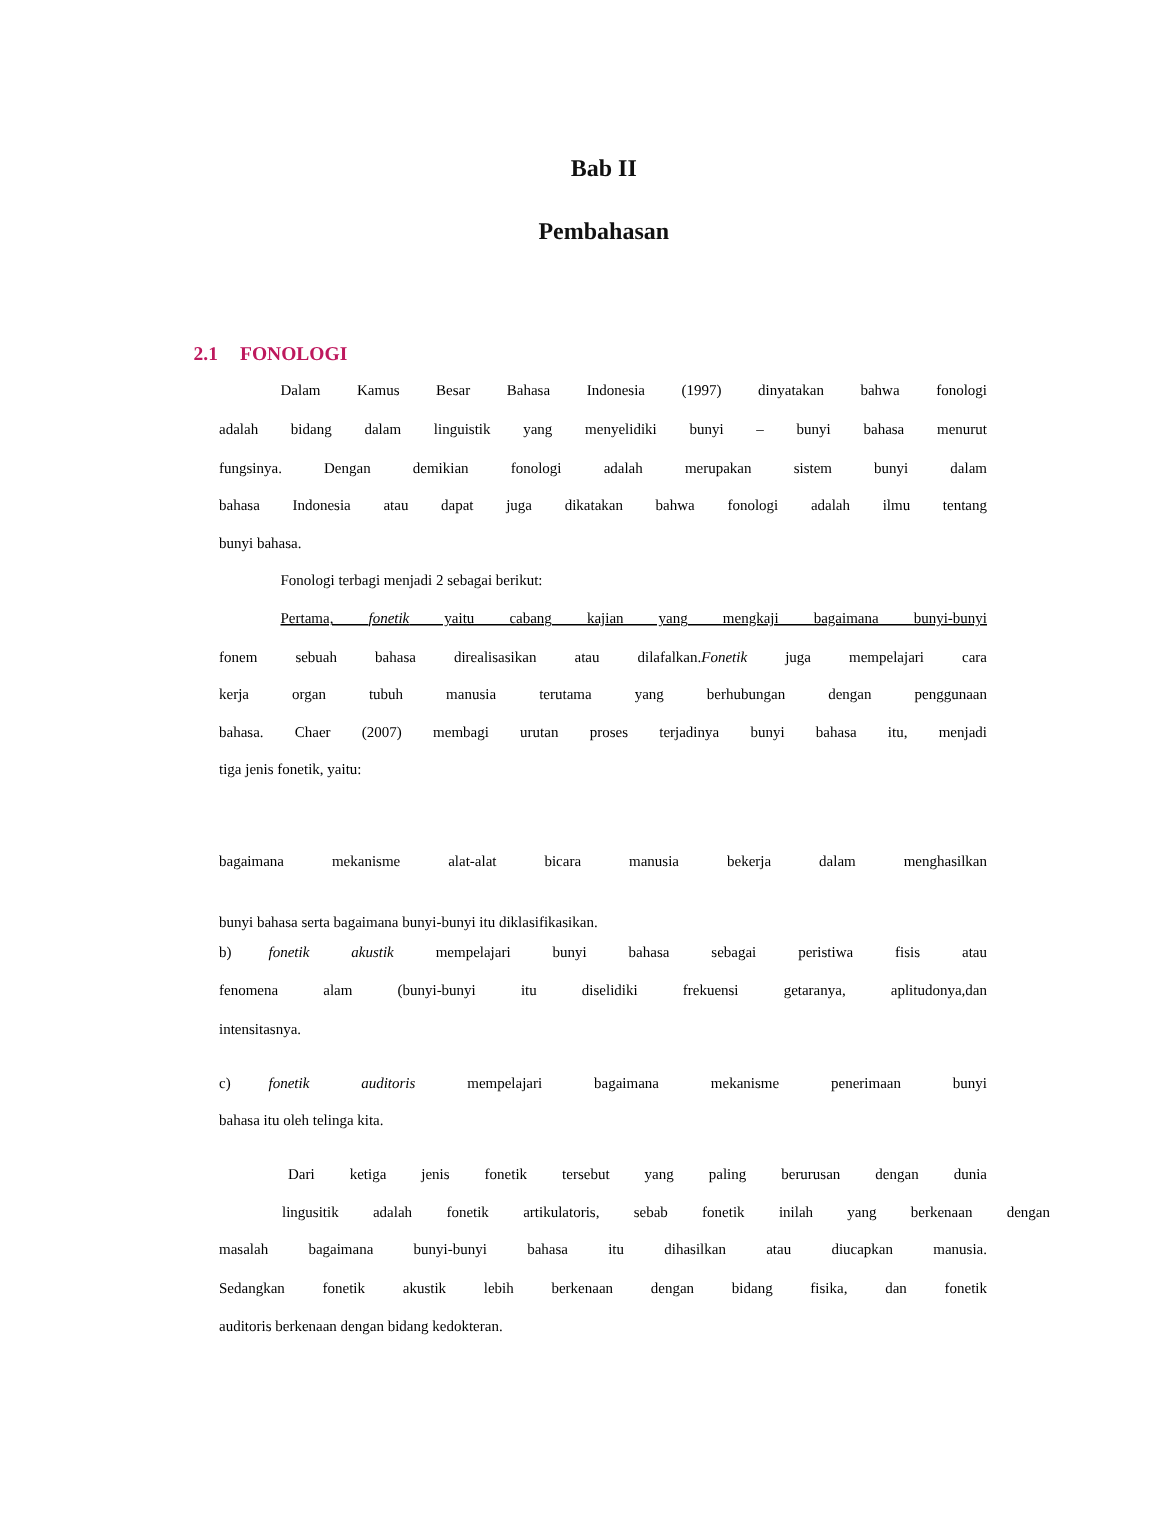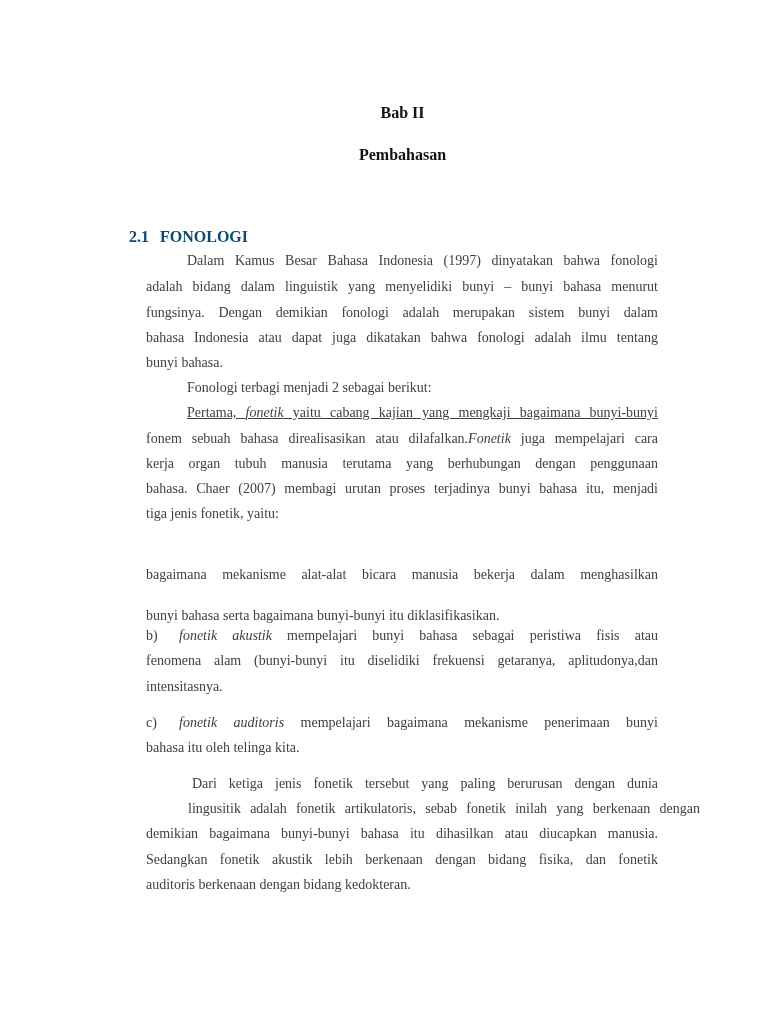--- a/index.html
+++ b/index.html
@@ -1,22 +1,22 @@
 <!DOCTYPE html>
 <html><head>
 <meta charset="utf-8">
 <style>
   html, body { margin:0; padding:0; background:#ffffff; }
   body { width:768px; height:1024px; position:relative; overflow:hidden;
          font-family:"Liberation Serif", "DejaVu Serif", serif; color:#1a1a1a; }
   .page { position:absolute; left:0; top:0; width:768px; height:852px; background:#ffffff; }
   .title { position:absolute; left:0; width:805px; text-align:center; font-weight:bold; font-size:16px; color:#111; }
-  .heading { position:absolute; left:129px; font-weight:bold; font-size:16px; color:#0c4a6e; }
+  .heading { position:absolute; left:129px; font-weight:bold; font-size:13px; color:#be185d; }
   .heading .num { display:inline-block; width:31px; }
-  .line { position:absolute; left:146px; width:512px; font-size:14px; line-height:16px; white-space:nowrap; color:#404040; }
+  .line { position:absolute; left:146px; width:512px; font-size:10px; line-height:16px; white-space:nowrap; color:#000000; }
   .line.j { text-align:justify; text-align-last:justify; }
   .ind { left:187px; width:471px; }
   .lbl { display:inline-block; width:33px; }
   i { font-style:italic; }
 </style>
 </head>
 <body>
 
 <div class="page">
 
@@ -46,17 +46,17 @@
 
   <div class="line j" style="top:628px;font-family:Liberation Serif, serif;"><span class="lbl">b)</span><i>fonetik akustik</i><span> mempelajari bunyi bahasa sebagai peristiwa fisis atau</span></div>
   <div class="line j" style="top:653px;">fenomena alam (bunyi-bunyi itu diselidiki frekuensi getaranya, aplitudonya,dan</div>
   <div class="line" style="top:679px;">intensitasnya.</div>
 
   <div class="line j" style="top:715px;"><span class="lbl">c)</span><i>fonetik auditoris</i><span> mempelajari bagaimana mekanisme penerimaan bunyi</span></div>
   <div class="line" style="top:740px;">bahasa itu oleh telinga kita.</div>
 
   <div class="line j" style="top:776px; left:192px; width:466px;">Dari ketiga jenis fonetik tersebut yang paling berurusan dengan dunia</div>
   <div class="line j" style="top:801px;margin-left:42px;">lingusitik adalah fonetik artikulatoris, sebab fonetik inilah yang berkenaan dengan</div>
-  <div class="line j" style="top:826px;">demikian bagaimana bunyi-bunyi bahasa itu dihasilkan atau diucapkan manusia.</div>
+  <div class="line j" style="top:826px;">masalah bagaimana bunyi-bunyi bahasa itu dihasilkan atau diucapkan manusia.</div>
   <div class="line j" style="top:852px;">Sedangkan fonetik akustik lebih berkenaan dengan bidang fisika, dan fonetik</div>
   <div class="line" style="top:877px;">auditoris berkenaan dengan bidang kedokteran.</div>
 
 </div>
 
 </body></html>

